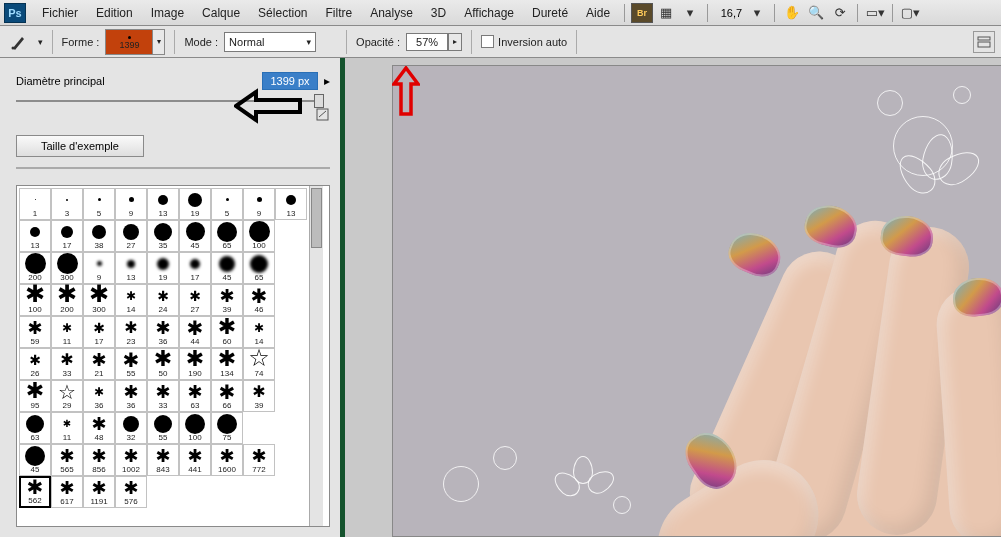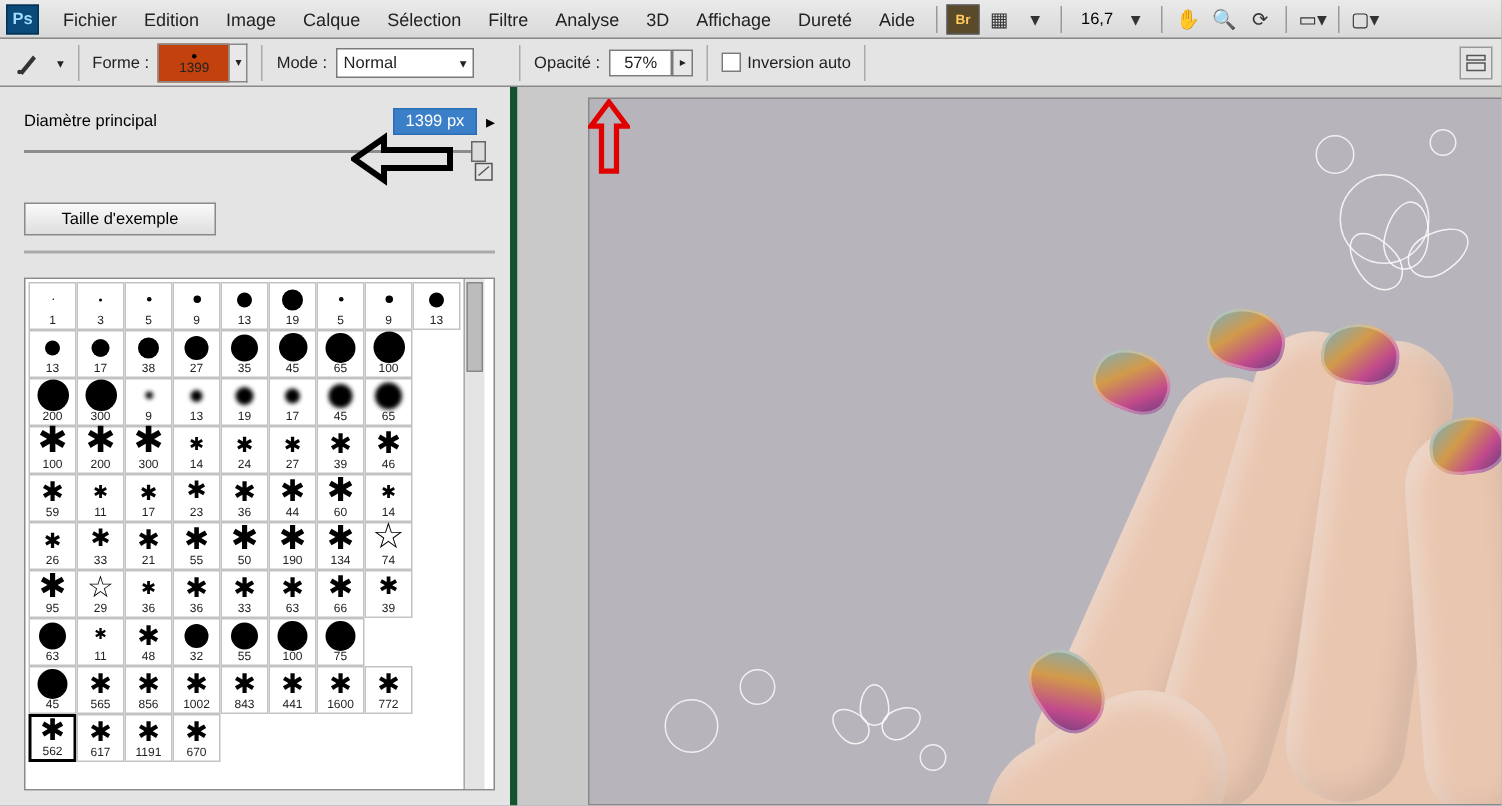--- a/index.html
+++ b/index.html
@@ -656,21 +656,21 @@
           <div class="cell">
             <div class="shape">
               <span style="font-size:18px;line-height:1;filter:blur(.3px);">✱</span>
             </div>
             <div class="lab">1191</div>
           </div>
           <div class="cell">
             <div class="shape">
               <span style="font-size:18px;line-height:1;filter:blur(.3px);">✱</span>
             </div>
-            <div class="lab">670</div>
+            <div class="lab">576</div>
           </div>
         </div>
       <div class="brush-sb">
           <div class="th"></div>
         </div>
     </div>
 
     <svg class="anno-black" width="70" height="36">
       <polygon points="2,18 22,4 22,12 66,12 66,24 22,24 22,32" fill="none" stroke="#000" stroke-width="4"></polygon>
     </svg>

